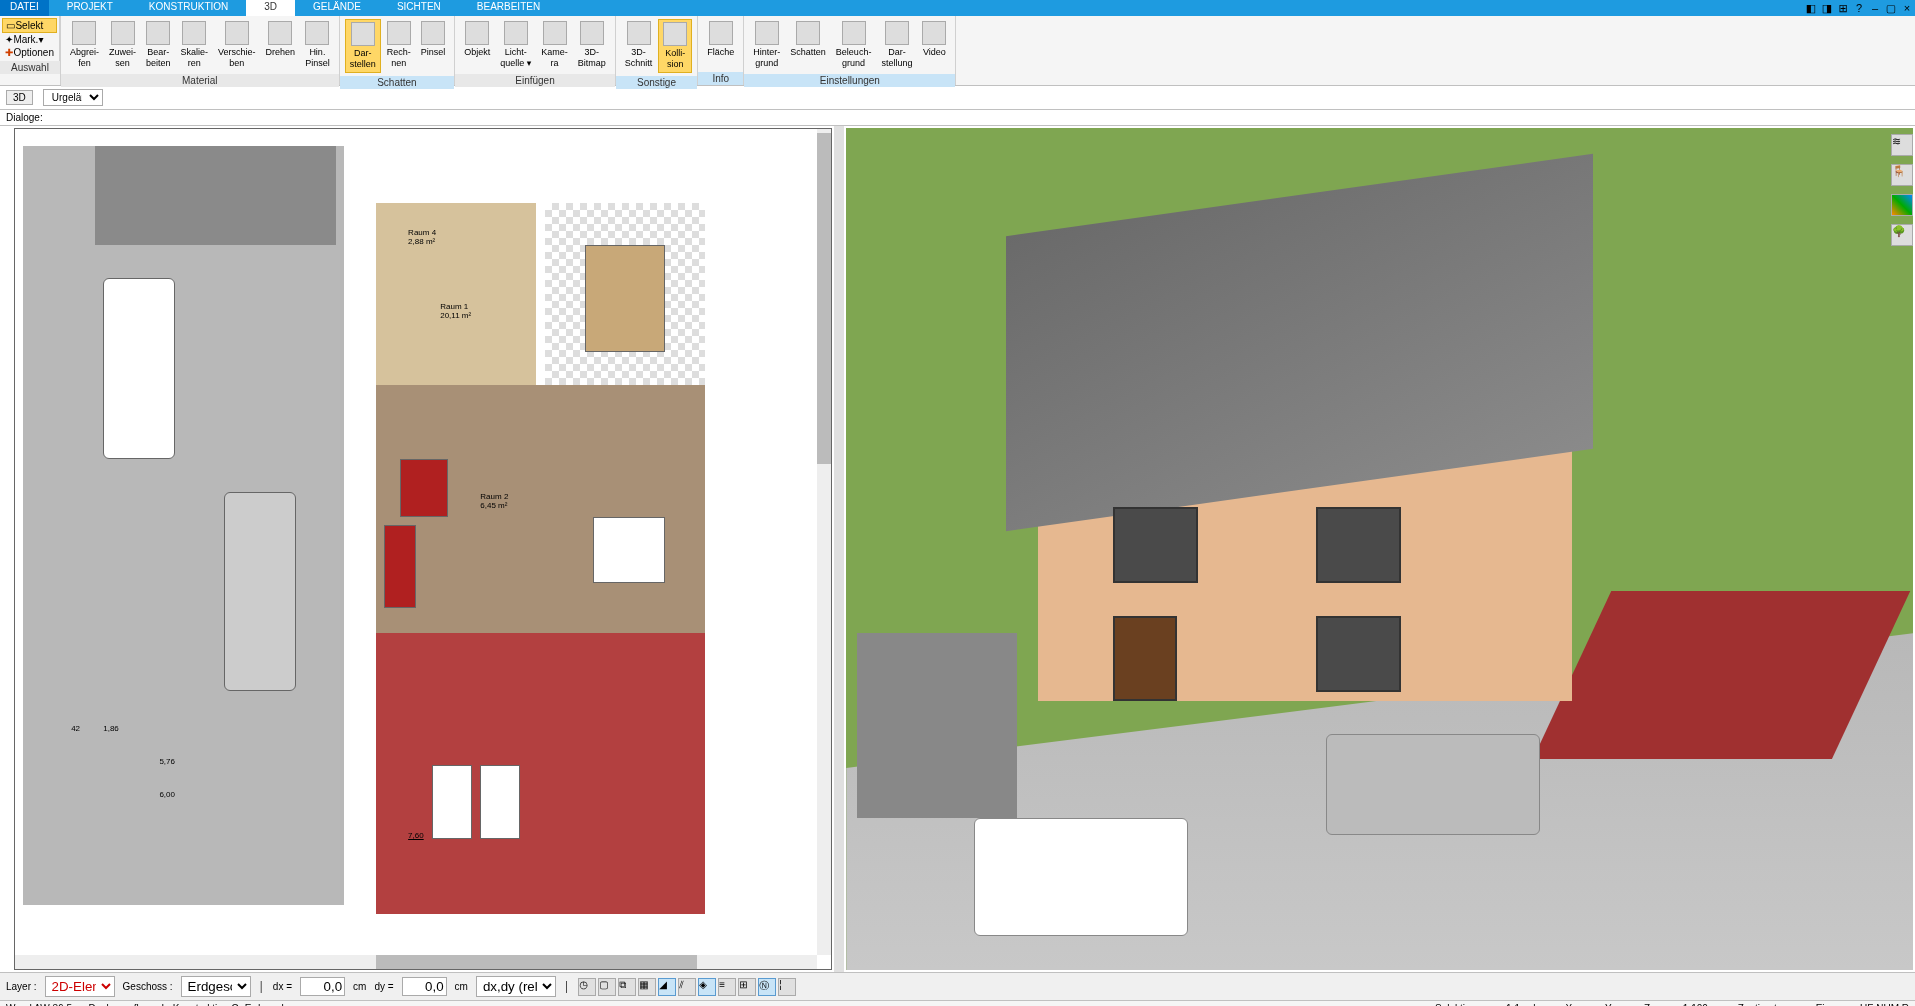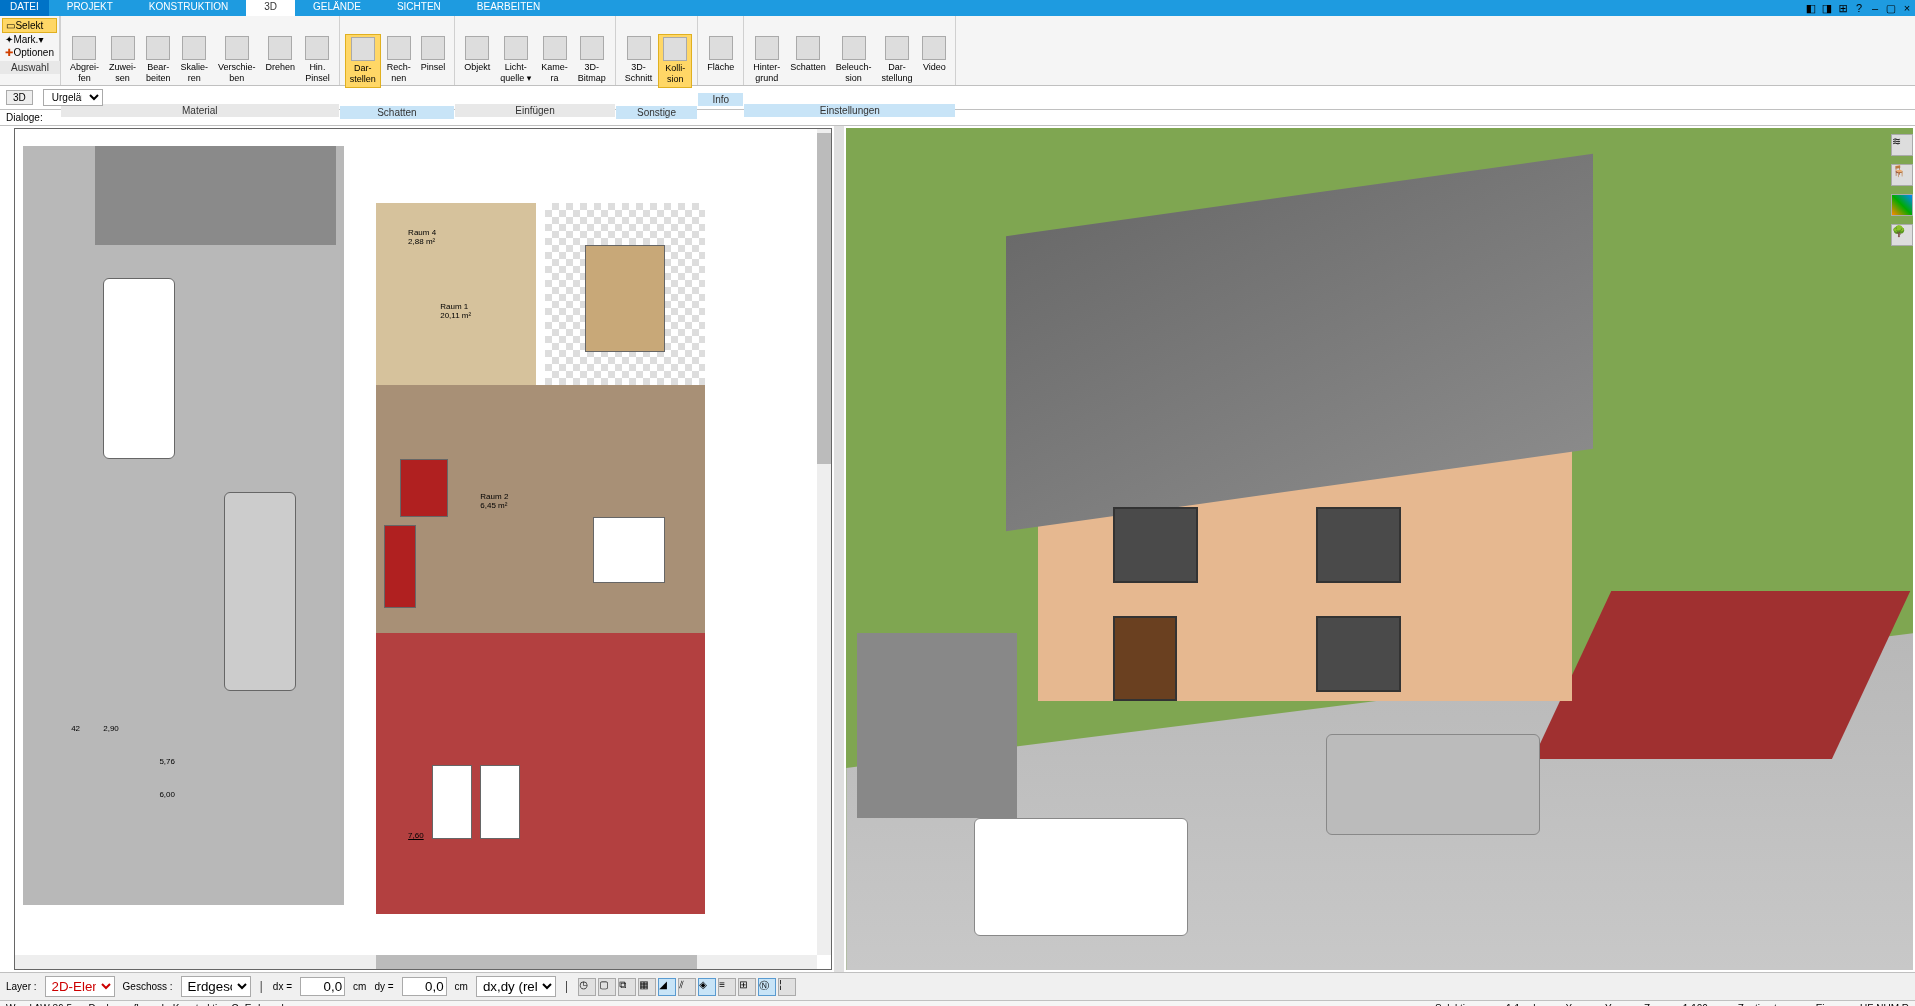--- a/index.html
+++ b/index.html
@@ -9,21 +9,21 @@
 .menu-bar { display: flex; background: #1e9be0; height: 16px; }
 .menu-item { padding: 1px 18px; color: #fff; font-size: 10px; cursor: pointer; }
 .menu-item.file { background: #0073c7; padding: 1px 10px; }
 .menu-item.active { background: #fff; color: #333; }
 .menu-spacer { flex: 1; }
 .menu-ctrl { width: 14px; height: 14px; margin: 1px; background: #1e9be0; display: flex; align-items: center; justify-content: center; }
 
 
 .ribbon { display: flex; background: #f5f5f5; border-bottom: 1px solid #c0c0c0; height: 70px; }
 .ribbon-col { display: flex; flex-direction: column; align-items: stretch; border-right: 1px solid #d0d0d0; }
-.ribbon-tools { display: flex; padding: 18px 4px; flex: 1; }
+.ribbon-tools { display: flex; padding: 3px 4px; flex: 1; }
 .ribbon-label { text-align: center; font-size: 10px; color: #333; background: #e8e8e8; padding: 1px 0; }
 .ribbon-label.blue { background: #c8e4f7; }
 .ribbon-btn { display: flex; flex-direction: column; align-items: center; padding: 2px 4px; cursor: pointer; margin: 0 1px; }
 .ribbon-btn.active { background: #ffd766; border: 1px solid #e0b020; }
 .ribbon-icon { width: 24px; height: 24px; background: #ddd; margin-bottom: 2px; border: 1px solid #aaa; }
 .ribbon-text { font-size: 9px; text-align: center; line-height: 11px; white-space: pre; }
 
 .side-tools { display: flex; flex-direction: column; padding: 2px; border-right: 1px solid #d0d0d0; }
 .side-btn { display: flex; align-items: center; padding: 1px 3px; font-size: 10px; cursor: pointer; }
 .side-btn.y { background: #ffd766; border: 1px solid #e0b020; }
@@ -225,21 +225,21 @@
             <div class="ribbon-text">Hinter-
 grund</div>
           </div>
           <div class="ribbon-btn">
             <div class="ribbon-icon"></div>
             <div class="ribbon-text">Schatten</div>
           </div>
           <div class="ribbon-btn">
             <div class="ribbon-icon"></div>
             <div class="ribbon-text">Beleuch-
-sion</div>
+grund</div>
           </div>
           <div class="ribbon-btn">
             <div class="ribbon-icon"></div>
             <div class="ribbon-text">Dar-
 stellung</div>
           </div>
           <div class="ribbon-btn">
             <div class="ribbon-icon"></div>
             <div class="ribbon-text">Video</div>
           </div>
@@ -283,21 +283,21 @@
       <div class="fp-label" style="position:absolute; left:58%; top:44%;"><span>Raum 2</span>
 <span>6,45 m²</span></div>
 
       <div class="fp-furn" style="left:48%; top:40%; width:6%; height:7%; background:#b02020;"></div>
       <div class="fp-furn" style="left:46%; top:48%; width:4%; height:10%; background:#b02020;"></div>
       <div class="fp-furn" style="left:72%; top:47%; width:9%; height:8%;"></div>
       <div class="fp-furn" style="left:71%; top:14%; width:10%; height:13%; background:#c8a878;"></div>
       <div class="fp-furn" style="left:52%; top:77%; width:5%; height:9%;"></div>
       <div class="fp-furn" style="left:58%; top:77%; width:5%; height:9%;"></div>
 
-      <div class="fp-label" style="position:absolute; left:11%; top:72%;">2,90</div>
+      <div class="fp-label" style="position:absolute; left:11%; top:72%;">1,86</div>
       <div class="fp-label" style="position:absolute; left:7%; top:72%;">42</div>
       <div class="fp-label" style="position:absolute; left:18%; top:76%;">5,76</div>
       <div class="fp-label" style="position:absolute; left:18%; top:80%;">6,00</div>
       <div class="fp-label" style="position:absolute; left:49%; top:85%;text-decoration:underline;">7,60</div>
     </div>
     <div class="sb-v">
         <div class="sb-thumb" style="height:40%; margin-top:30%; width:100%"></div>
       </div>
     <div class="sb-h">
         <div class="sb-thumb" style="width:40%; margin-left:45%; height:100%"></div>

